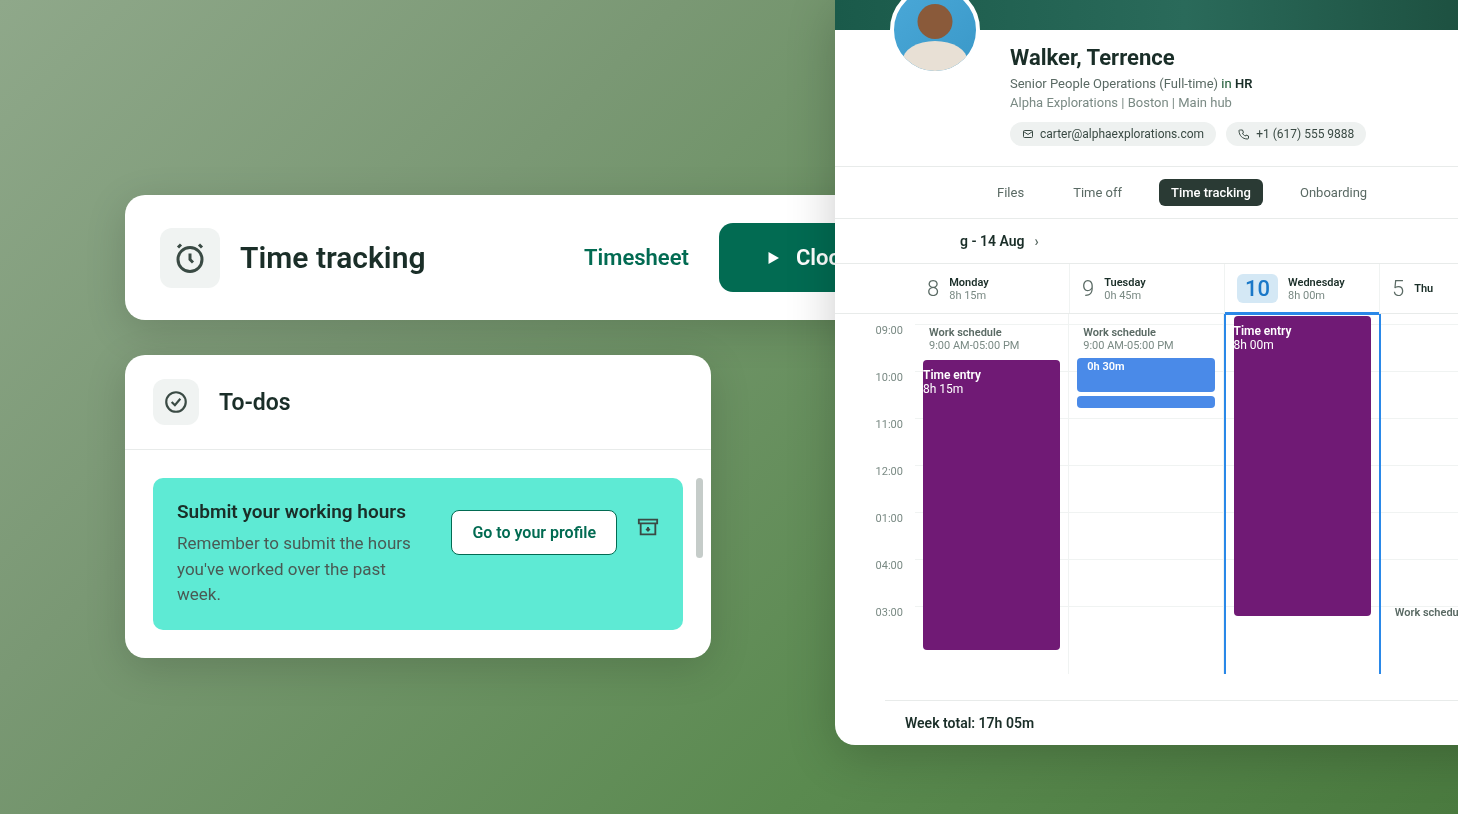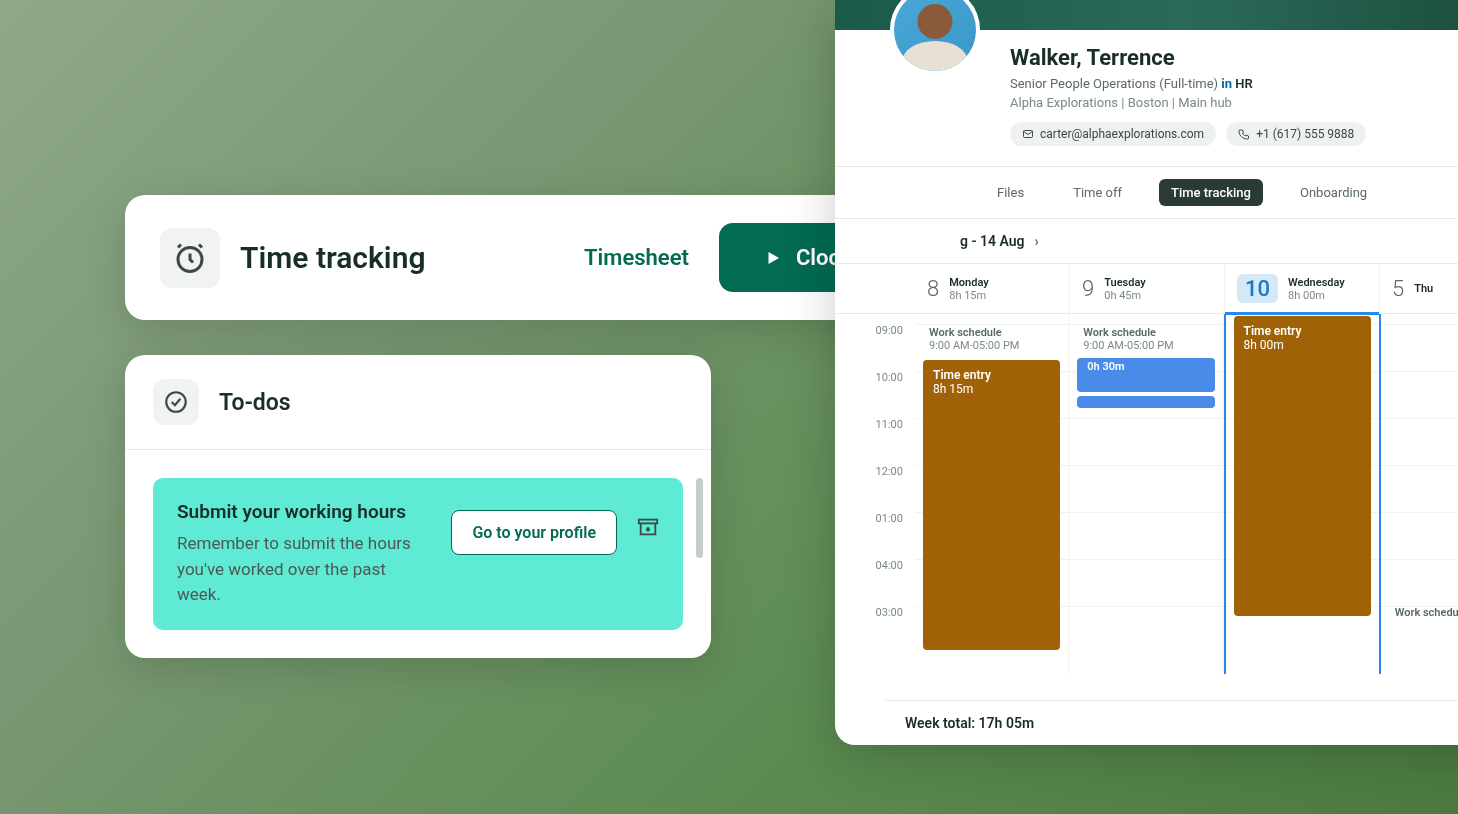--- a/index.html
+++ b/index.html
@@ -189,21 +189,21 @@
   transform: translateX(-50%);
   width: 65px;
   height: 40px;
   background: #e8e0d5;
   border-radius: 50% 50% 0 0;
 }
 
 .profile-name { font-size: 22px; font-weight: 700; color: #1a2e28; margin-bottom: 6px; }
 .profile-role { font-size: 13px; color: #5a6a64; margin-bottom: 4px; }
 .profile-role .dept { font-weight: 600; color: #1a2e28; }
-.profile-role .in { color: #0369a1; font-weight: bold; }
+.profile-role .in { color: #14532d; }
 .profile-loc { font-size: 13px; color: #7a8a84; margin-bottom: 12px; }
 
 .contact-chips { display: flex; gap: 10px; }
 .chip {
   background: #eef1f0;
   padding: 5px 12px;
   border-radius: 14px;
   font-size: 12px;
   color: #3a4a44;
   display: flex;
@@ -326,24 +326,24 @@
 }
 
 .schedule-label {
   font-size: 11px;
   color: #7a8a84;
   padding: 4px 8px;
 }
 .schedule-label .title { font-weight: 600; color: #5a6a64; }
 
 .time-entry {
-  background: #a16207;
+  background: #701a75;
   border-radius: 4px;
   color: #fff;
-  padding: 8px 10px;
+  padding: 8px 0;
   font-size: 12px;
   margin: 4px 2px;
 }
 .time-entry .label { font-weight: 600; }
 
 .entry-mon { height: 290px; }
 .entry-tue-small { background: #4a8ae8; height: 34px; margin-top: 2px; padding: 2px 10px; font-size: 11px; font-weight: 600; }
 .entry-tue-bar { background: #4a8ae8; height: 12px; border-radius: 4px; margin: 4px 2px; }
 .entry-wed { height: 300px; margin-top: -6px; }
 

